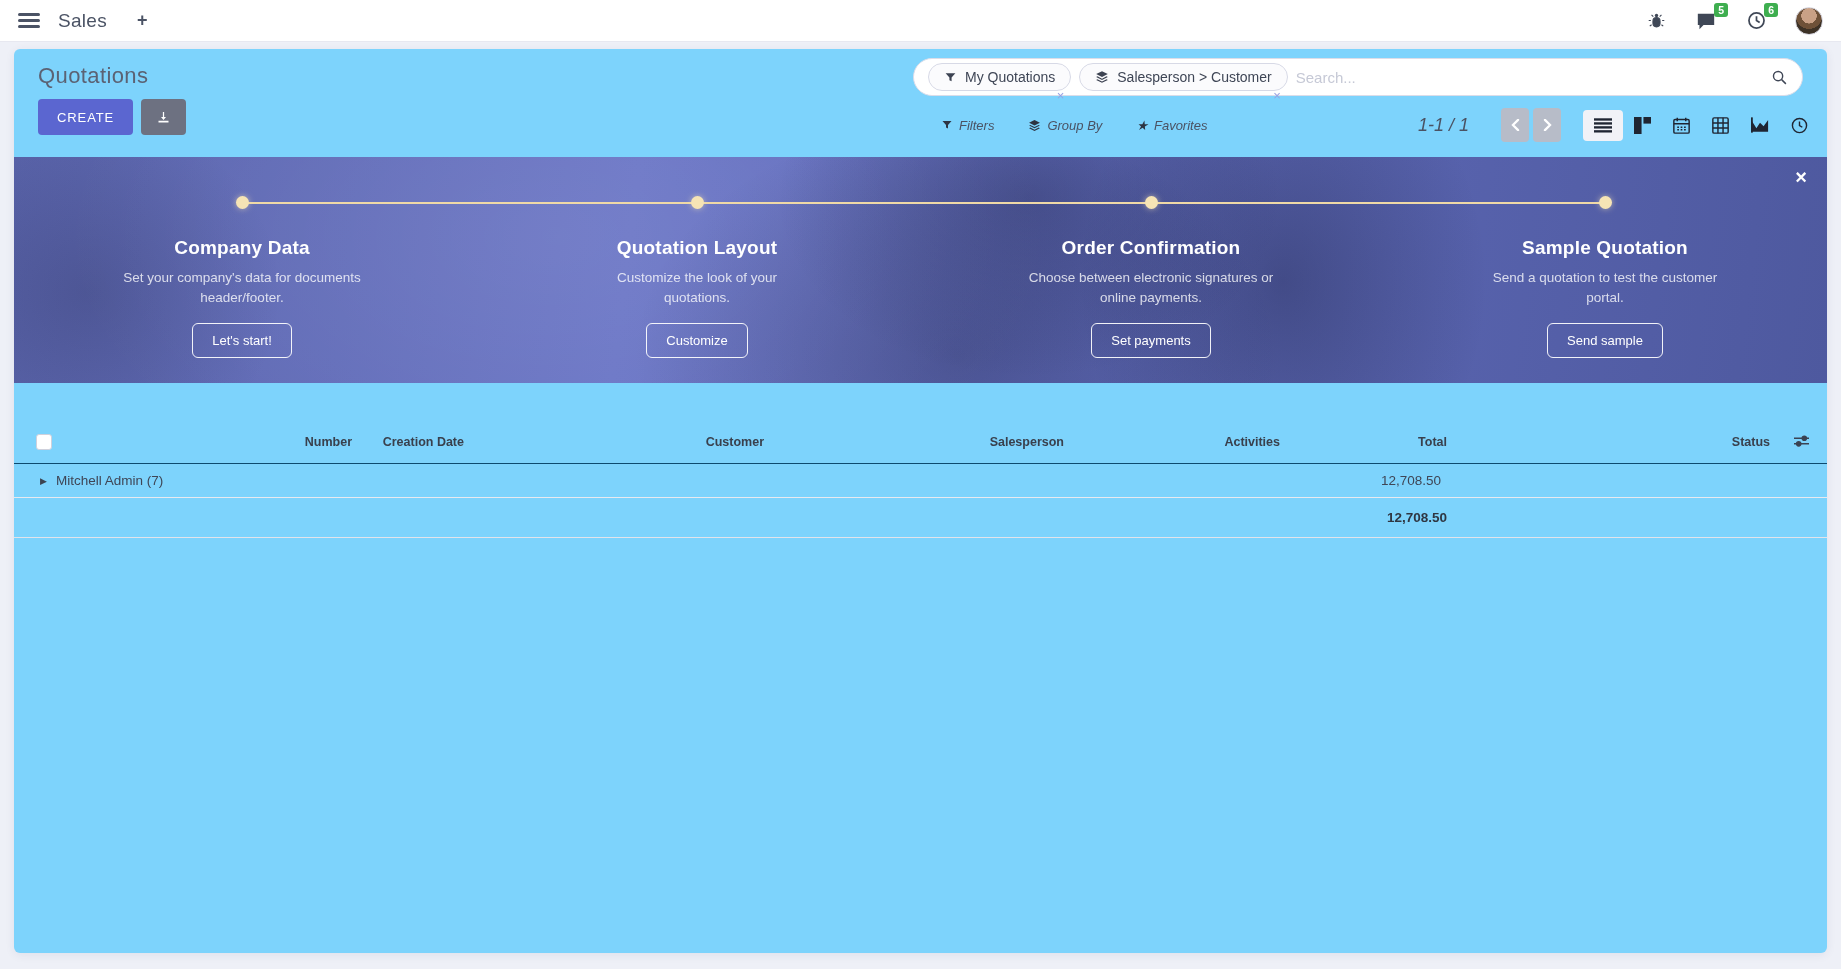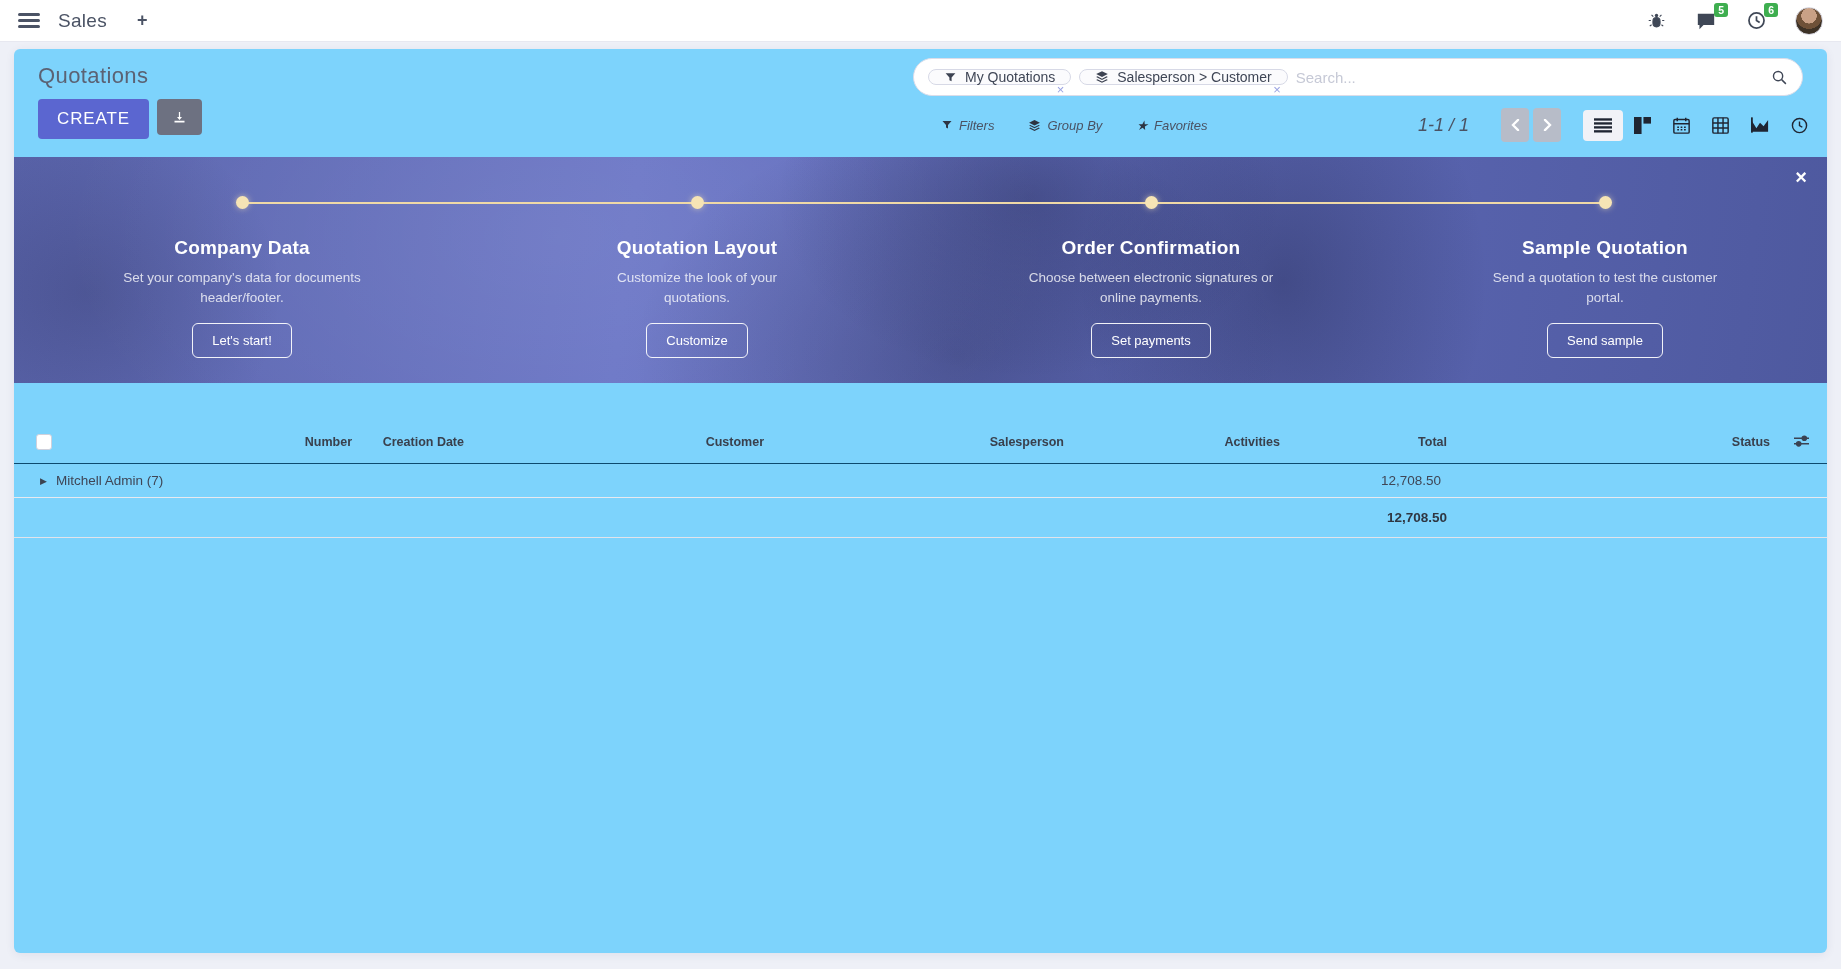--- a/index.html
+++ b/index.html
@@ -38,33 +38,33 @@
     position:absolute; left:14px; right:14px; top:49px; bottom:16px;
     background:#7dd3fc; border-radius:6px; box-shadow:0 2px 10px rgba(45,50,100,.08);
     overflow:hidden;
   }
   
   .control-panel { position:relative; height:108px; }
   .page-title { position:absolute; left:24px; top:14px; font-size:22px; color:#5b6274; letter-spacing:.4px; font-weight:normal; }
   .btn-row { position:absolute; left:24px; top:50px; display:flex; gap:8px; }
   .btn-create {
     background:#5b66d0; color:#fff; border:none; border-radius:4px;
-    font-size:17px; letter-spacing:.9px; padding:10px 19px; cursor:pointer; font-family:inherit;
+    font-size:13px; letter-spacing:.9px; padding:10px 19px; cursor:pointer; font-family:inherit;
   }
   .btn-export {
     background:#6d7181; border:none; border-radius:4px; width:45px; height:36px;
     display:flex; align-items:center; justify-content:center; cursor:pointer;
   }
   .search-box {
     position:absolute; top:9px; right:24px; width:890px; height:38px;
     border:1px solid #dbdde9; border-radius:19px; background:#fff;
     display:flex; align-items:center; padding:0 14px; gap:8px;
   }
   .facet {
-    position:relative; height:16px; display:flex; align-items:center; gap:8px;
+    position:relative; height:28px; display:flex; align-items:center; gap:8px;
     border:1px solid #d7d9e6; background:#fbfbfd; border-radius:14px;
     padding:0 15px; font-size:14px; color:#3f4656; cursor:pointer; white-space:nowrap;
   }
   .facet-remove {
     position:absolute; bottom:-13px; right:6px; color:#98a1e2; font-size:13px; cursor:pointer;
   }
   .search-input {
     flex:1; border:none; outline:none; font-size:15px; color:#444; font-family:inherit; background:transparent;
   }
   .search-input::placeholder { color:#c6c9d6; }

